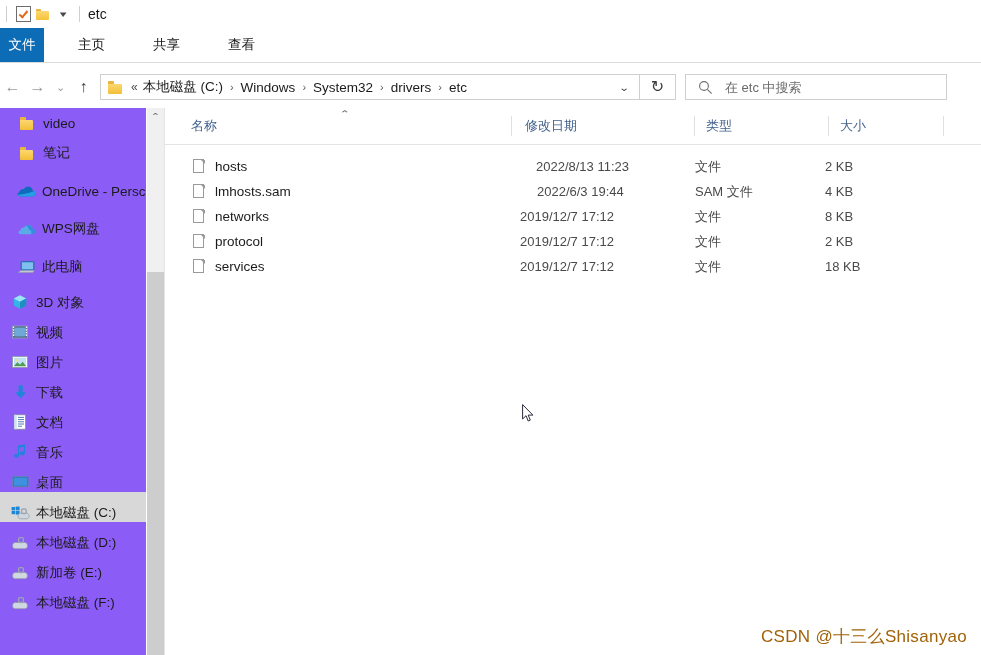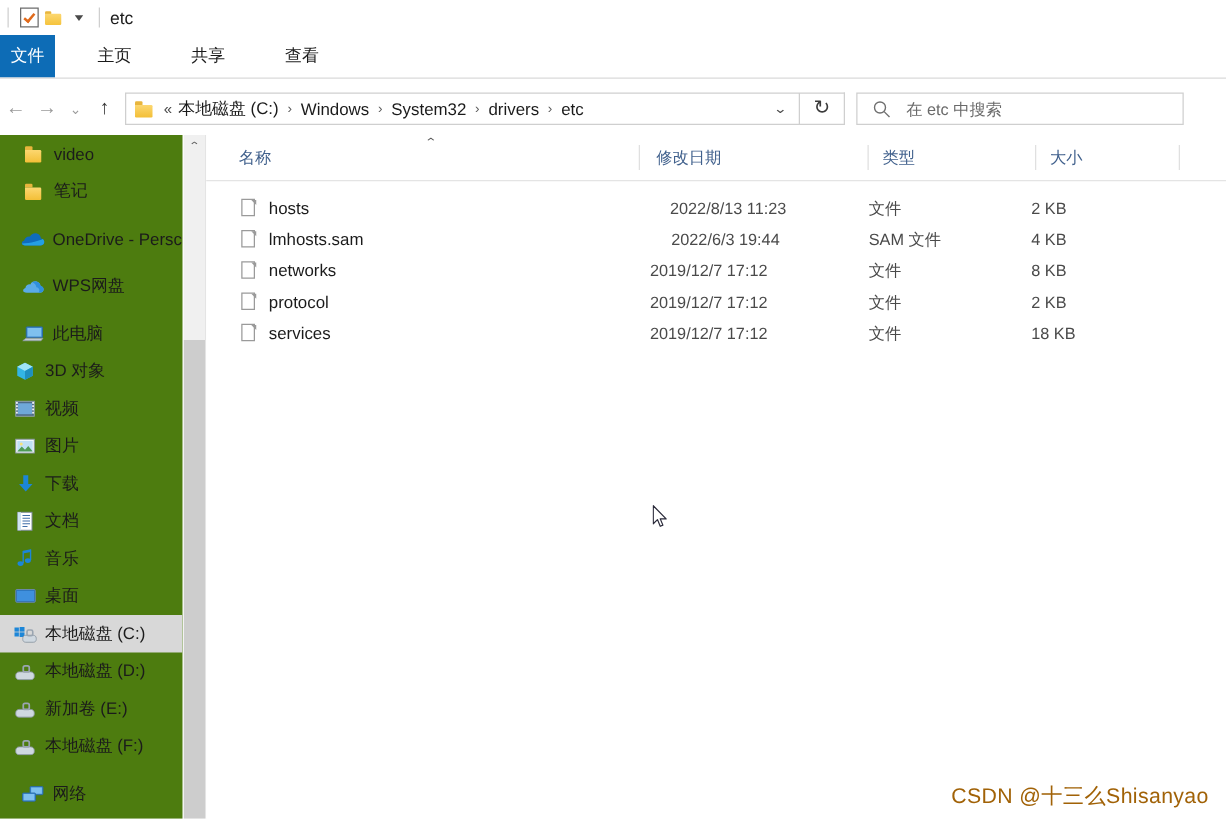--- a/index.html
+++ b/index.html
@@ -144,38 +144,38 @@
   #search-input {
     border: none; outline: none; background: transparent;
     font-family: "Liberation Sans", "DejaVu Sans", sans-serif;
     font-size: 13px; color: #5a5a5a; width: 200px;
   }
   #search-input::placeholder { color: #6a6a6a; opacity: 1; }
 
   
   #nav-pane {
     position: absolute; left: 0; top: 108px; width: 146px; height: 547px;
-    background: #4d7c0f; overflow: hidden;
+    background: #8b5cf6; overflow: hidden;
   }
   .nav-item {
     height: 30px; display: flex; align-items: center;
     font-size: 13.5px; color: #1b1b1b;
     box-sizing: border-box;
   }
   .nav-item.sel { background: #d8d8d8; }
   .nav-ico {
     width: 20px; height: 20px; flex: none;
     display: flex; align-items: center; justify-content: center;
     margin-right: 6px;
   }
   .nav-label { white-space: nowrap; overflow: hidden; }
 
   
   .lvl1 { padding-left: 16px; }
-  .lvl2 { padding-left: 10px; }
+  .lvl2 { padding-left: 10px; align-items: flex-end; }
   .lvl3 { padding-left: 17px; }
 
   
   .s-folder { width:16px; height:14px; position: relative; }
   .s-folder::before {
     content:""; position:absolute; left:1px; top:1px; width:6px; height:3px;
     background:#e8b53d; border-radius:1px 1px 0 0;
   }
   .s-folder::after {
     content:""; position:absolute; left:1px; top:3.5px; width:13px; height:10px;
@@ -541,31 +541,20 @@
         <svg width="19" height="16" viewBox="0 0 19 16">
           <path d="M1.6 11.2c0-1.5 1.2-2.7 2.7-2.7h9.4c1.5 0 2.7 1.2 2.7 2.7v1.1c0 1.3-1.1 2.4-2.5 2.4H4.1c-1.4 0-2.5-1.1-2.5-2.4z" fill="#cfd8e0" stroke="#8d98a4" stroke-width="0.7"></path>
           <rect x="7.6" y="3.6" width="4.8" height="4.9" rx="1.4" fill="none" stroke="#9aa5b1" stroke-width="1.4"></rect>
         </svg>
       </span>
       <span class="nav-label">本地磁盘 (F:)</span>
     </div>
 
     <div style="height:8px"></div>
 
-    <div class="nav-item lvl1">
-      <span class="nav-ico">
-        <svg width="19" height="15" viewBox="0 0 19 15">
-          <rect x="7.0" y="1.2" width="10.4" height="6.6" rx="0.8" fill="#3c8ad0" stroke="#2b6ca3" stroke-width="0.7"></rect>
-          <rect x="7.9" y="2.0" width="8.6" height="5.0" fill="#7fc0ee"></rect>
-          <rect x="1.0" y="6.4" width="10.4" height="6.6" rx="0.8" fill="#3c8ad0" stroke="#2b6ca3" stroke-width="0.7"></rect>
-          <rect x="1.9" y="7.2" width="8.6" height="5.0" fill="#7fc0ee"></rect>
-        </svg>
-      </span>
-      <span class="nav-label">网络</span>
-    </div>
   </div>
 
   <div id="nav-scroll">
     <div id="nav-scroll-track-top"></div>
     <div id="nav-scroll-up">
       <span>⌃</span>
     </div>
     <div id="nav-scroll-thumb"></div>
   </div>
   <div id="pane-divider"></div>

